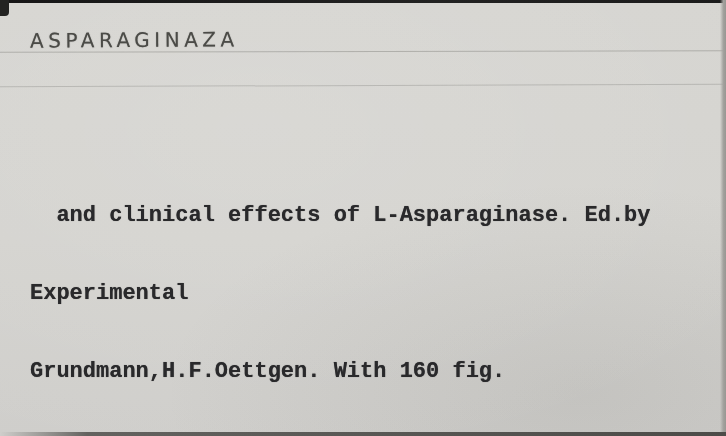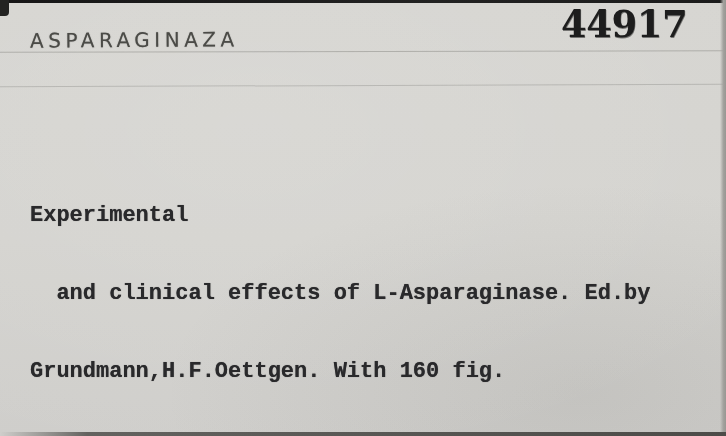--- a/index.html
+++ b/index.html
@@ -94,25 +94,24 @@
 <body>
 
 <div class="scan">
   <div class="top-edge"></div>
   <div class="corner-mark"></div>
   <div class="rule rule-1"></div>
   <div class="rule rule-2"></div>
 
   <div class="heading">ASPARAGINAZA</div>
 
-  <div class="stamp">44917</div>
 
   <div class="biblio">
+    <div class="entry-line">  and clinical effects of L-Asparaginase. Ed.by</div>
     <div class="entry-line">Experimental</div>
-    <div class="entry-line">  and clinical effects of L-Asparaginase. Ed.by</div>
     <div class="entry-line">Grundmann,H.F.Oettgen. With 160 fig.</div>
     
     
     
   </div>
 
   <div class="right-edge"></div>
   <div class="bottom-edge"></div>
 </div>
 

